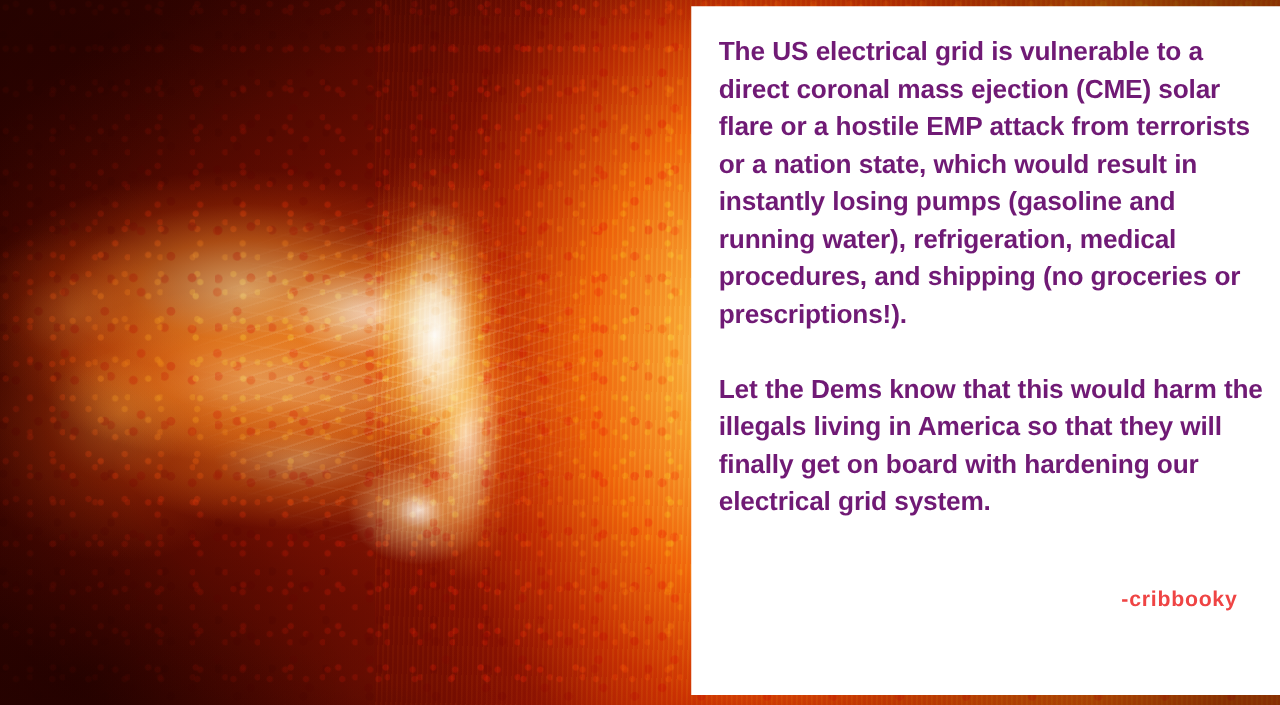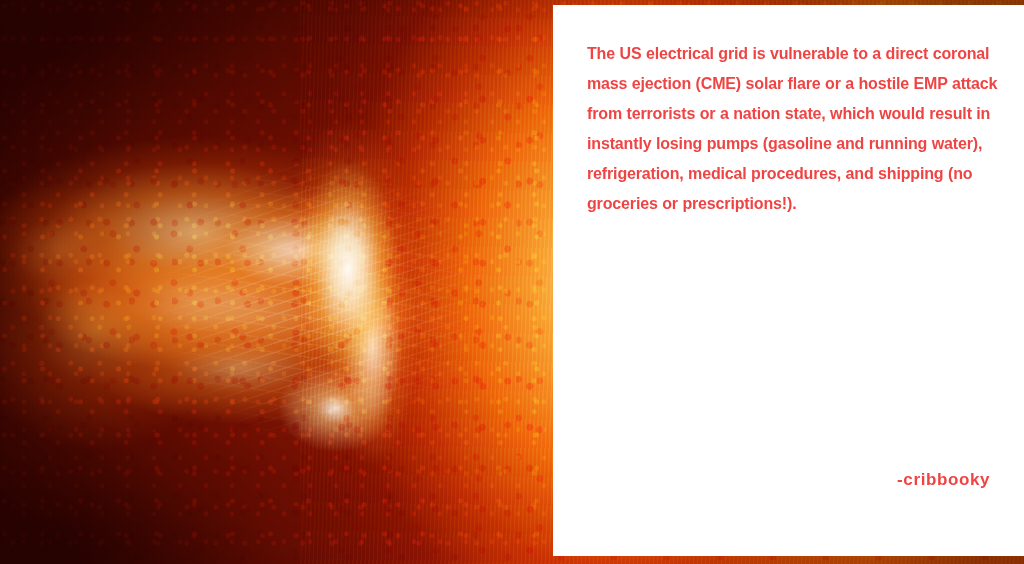--- a/index.html
+++ b/index.html
@@ -125,25 +125,25 @@
     left: 553px;
     top: 5px;
     width: 471px;
     height: 551px;
     background: #ffffff;
     box-sizing: border-box;
     padding: 22px 12px 0 22px;
   }
 
   .para {
-    margin: 12px;
-    color: #ef4444;
+    margin: 0;
+    color: #701a75;
     font-family: "Liberation Sans", sans-serif;
     font-weight: bold;
-    font-size: 16px;
+    font-size: 21px;
     line-height: 30px;
     letter-spacing: -0.15px;
     word-spacing: 0.2px;
   }
   #para-2 { margin-top: 30px; }
 
   #attribution {
     position: absolute;
     right: 34px;
     bottom: 66px;
@@ -162,16 +162,17 @@
 
   <div id="solar-backdrop" aria-label="Close-up photograph of the Sun's limb with a large erupting solar prominence / coronal mass ejection in bright white-orange plasma against a dark red background">
     <div id="solar-grain"></div>
     <div id="solar-striations"></div>
     <div id="solar-strands"></div>
     <div id="solar-vignette"></div>
   </div>
 
   <div id="text-panel">
     <p class="para" id="para-1">The US electrical grid is vulnerable to a direct coronal mass ejection (CME) solar flare or a hostile EMP attack from terrorists or a nation state, which would result in instantly losing pumps (gasoline and running water), refrigeration, medical procedures, and shipping (no groceries or prescriptions!).</p>
+    <p class="para" id="para-2">Let the Dems know that this would harm the illegals living in America so that they will finally get on board with hardening our electrical grid system.</p>
     <div id="attribution">-cribbooky</div>
   </div>
 
 </div>
 
 </body></html>

